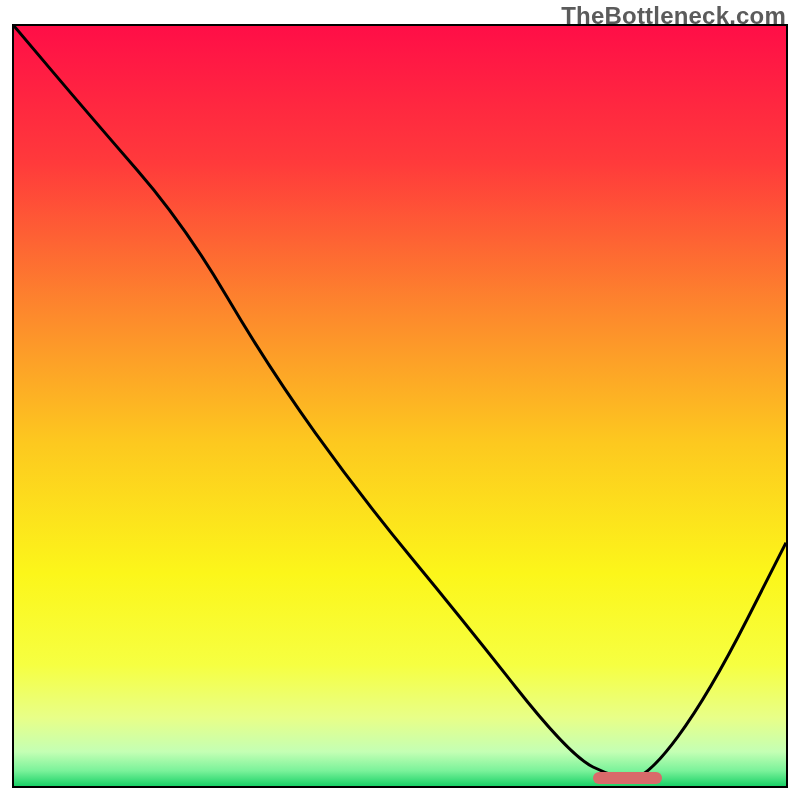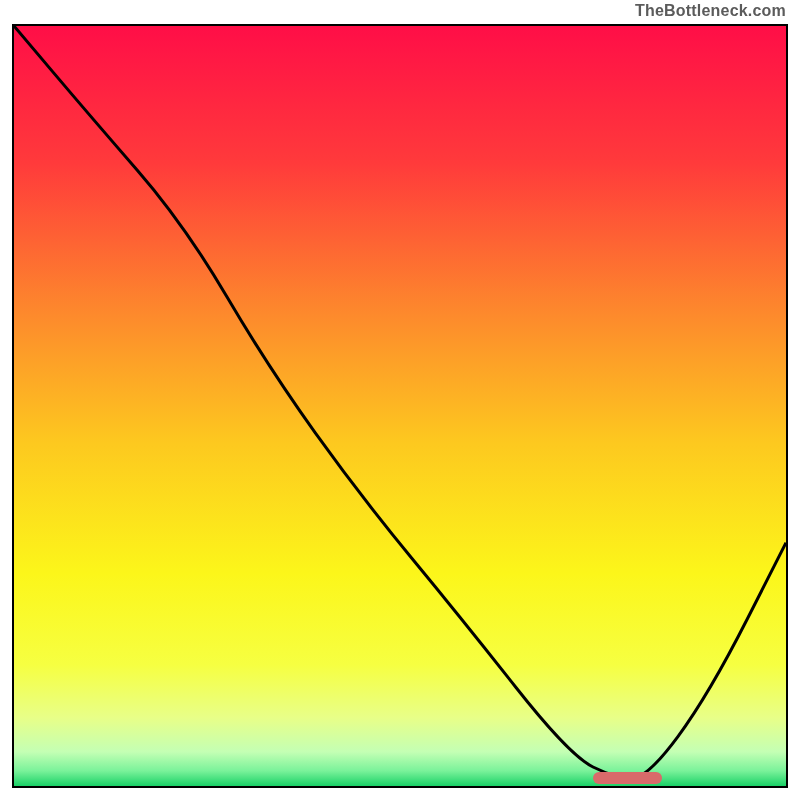--- a/index.html
+++ b/index.html
@@ -17,21 +17,21 @@
     width: 776px;
     height: 764px;
     border: 2px solid #000000;
     box-sizing: border-box;
   }
   .watermark {
     position: absolute;
     top: 2px;
     right: 14px;
     font-family: Arial, Helvetica, sans-serif;
-    font-size: 16px;
+    font-size: 24px;
     font-weight: 600;
     color: #5b5b5b;
     letter-spacing: 0.2px;
   }
   .gradient {
     position: absolute;
     inset: 0;
   }
   .curve-svg {
     position: absolute;

